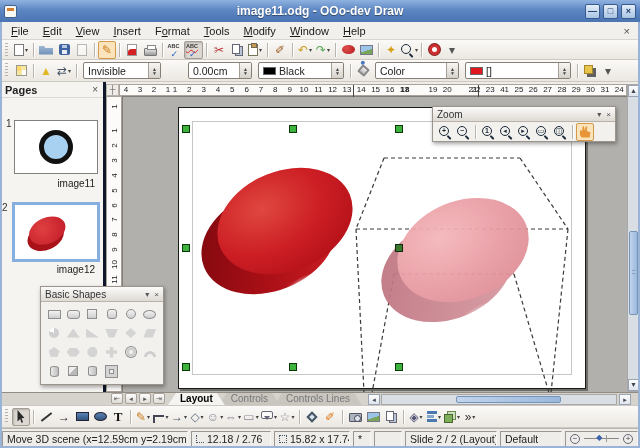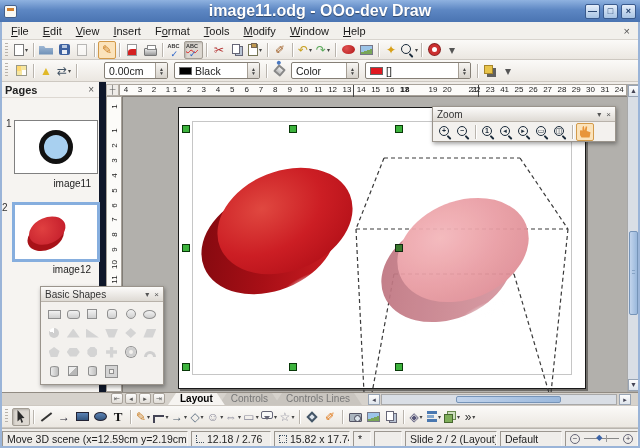--- a/index.html
+++ b/index.html
@@ -4,21 +4,21 @@
 <style>
 *{margin:0;padding:0;box-sizing:border-box}
 html,body{width:640px;height:448px;overflow:hidden}
 body{font-family:"Liberation Sans","DejaVu Sans",sans-serif;font-size:11px;color:#222}
 #app{position:relative;width:640px;height:448px;background:#efece8;overflow:hidden}
 .edge{position:absolute;background:#9ab4d8;z-index:60}
 
 #titlebar{position:absolute;left:0;top:0;width:640px;height:22px;background:linear-gradient(#8fb2e0 0%,#5d87c3 45%,#4a74b2 100%);display:flex;align-items:center;padding:0 4px;z-index:50}
 .win-icon{width:13px;height:13px;background:#f8f8f4;border:1px solid #44608c;border-radius:2px;position:relative}
 .win-icon::after{content:"";position:absolute;left:2px;top:2px;width:7px;height:3px;background:#d08030}
-#title-text{position:absolute;left:0;right:0;text-align:center;font-weight:bold;font-size:16px;color:#fff;text-shadow:0 1px 1px rgba(0,0,0,.45)}
+#title-text{position:absolute;left:0;right:0;text-align:center;font-weight:bold;font-size:12px;color:#fff;text-shadow:0 1px 1px rgba(0,0,0,.45)}
 .winbtns{margin-left:auto;display:flex;gap:3px;z-index:2}
 .winbtn{width:15px;height:15px;border:1px solid #3a5a8c;border-radius:2px;background:linear-gradient(#e5eefa,#a8c4e4);font-size:9px;line-height:13px;text-align:center;color:#1c3a66;font-weight:bold}
 
 #menubar{position:absolute;left:0;top:22px;width:640px;height:18px;background:#f2f0ec;border-bottom:1px solid #d8d4ce;display:flex;align-items:center;padding:0 4px}
 .menu-item{padding:1px 7px;font-size:11px;color:#1a1a1a}
 #menu-close{margin-left:auto;color:#555;font-size:11px;padding:0 6px}
 
 .toolbar{position:absolute;left:0;width:640px;background:linear-gradient(#fbfaf8,#ebe7e1);border-bottom:1px solid #cdc8c1;display:flex;align-items:center;padding:0 4px}
 #toolbar1{top:40px;height:20px}
 #toolbar2{top:60px;height:22px}
@@ -75,21 +75,21 @@
 .sh-flag{width:10px;height:11px;background:linear-gradient(#4a78b0,#4a78b0) 0 0/10px 3px no-repeat,linear-gradient(#86a8cc,#86a8cc) 0 4px/7px 3px no-repeat,linear-gradient(#4a78b0,#4a78b0) 0 8px/10px 3px no-repeat}
 .sh-arrange{width:12px;height:12px}
 .sh-arrange::before{content:"";position:absolute;right:0;top:0;width:7px;height:7px;background:#cfe0c0;border:1px solid #6a8a50}
 .sh-arrange::after{content:"";position:absolute;left:0;bottom:0;width:7px;height:7px;background:#7fae5a;border:1px solid #46662e}
 .sh-hand{width:11px;height:12px;background:#e8953a;clip-path:polygon(0 50%,12% 38%,26% 44%,28% 12%,40% 2%,46% 42%,58% 6%,70% 10%,66% 46%,100% 56%,92% 100%,18% 100%,0 72%)}
 .mag{width:14px;height:14px;position:relative;display:inline-block}
 .mag::before{content:"";position:absolute;left:1px;top:1px;width:8px;height:8px;border:1.5px solid #1a2a3a;border-radius:50%}
 .mag::after{content:"";position:absolute;left:10px;top:10px;width:5px;height:2px;background:#1a2a3a;transform:rotate(45deg);transform-origin:0 0;border-radius:1px}
 .mag .mchar{position:absolute;left:2px;top:2px;width:8px;text-align:center;font-size:7px;font-weight:bold;color:#1a2a3a;line-height:8px}
 
-#pages-panel{position:absolute;left:0;top:82px;width:106px;height:310px;background:#f6f4f1;border-right:7px solid #0f172a;z-index:5}
+#pages-panel{position:absolute;left:0;top:82px;width:106px;height:310px;background:#f6f4f1;border-right:3px solid #0f172a;z-index:5}
 #pages-header{height:16px;display:flex;align-items:center;padding:0 5px;border-bottom:1px solid #ddd8d2}
 #pages-title{font-weight:bold;font-size:11px;color:#222}
 #pages-close{margin-left:auto;color:#555;font-size:10px}
 .page-thumb{position:absolute;background:#fff;border:1px solid #808080}
 .page-thumb.sel{border:3px solid #86aede}
 .page-num{position:absolute;font-size:10px;color:#333}
 .page-label{position:absolute;font-size:10px;color:#222;right:8px}
 .art-circle{position:absolute;left:24px;top:9px;width:34px;height:34px;border:5px solid #111;border-radius:50%;background:#a8d0f0}
 .art-disc{position:absolute;left:14px;top:12px;width:40px;height:30px;transform:rotate(-24deg)}
 .art-disc .dside{position:absolute;left:-4px;top:5px;width:38px;height:26px;border-radius:50%;background:#a81218}
@@ -265,40 +265,47 @@
       </span>
       <span class="tb-sep"></span>
       <span class="tbtn">
         <span class="glyph" style="color: rgb(224, 184, 40);">▲</span>
       </span>
       <span class="tbtn">
         <span class="glyph" style="color: rgb(68, 85, 102);">⇄</span>
         <span class="drop">▾</span>
       </span>
       <span class="tb-sep"></span>
+      <div class="combo" style="width: 78px;">
+        <span class="cval">Invisible</span>
+        <span class="stepper">
+          <span>▲</span>
+          <span>▼</span>
+        </span>
+      </div>
       <div class="combo" style="width: 64px; margin-left: 24px;">
         <span class="cval">0.00cm</span>
         <span class="stepper">
           <span>▲</span>
           <span>▼</span>
         </span>
       </div>
       <div class="combo" style="width: 86px;">
         <span class="swatch" style="background: rgb(0, 0, 0);"></span>
         <span class="cval">Black</span>
         <span class="stepper">
           <span>▲</span>
           <span>▼</span>
         </span>
       </div>
       <span class="tb-sep"></span>
       <span class="tbtn">
         <span class="sh sh-bucket"></span>
       </span>
-      <div class="combo" style="width: 68px;">
+      <div class="combo" style="width: 84px;">
         <span class="cval">Color</span>
         <span class="stepper">
           <span>▲</span>
           <span>▼</span>
         </span>
       </div>
       <div class="combo" style="width: 106px;">
         <span class="swatch" style="background: rgb(224, 24, 32);"></span>
         <span class="cval">[]</span>
         <span class="stepper">

